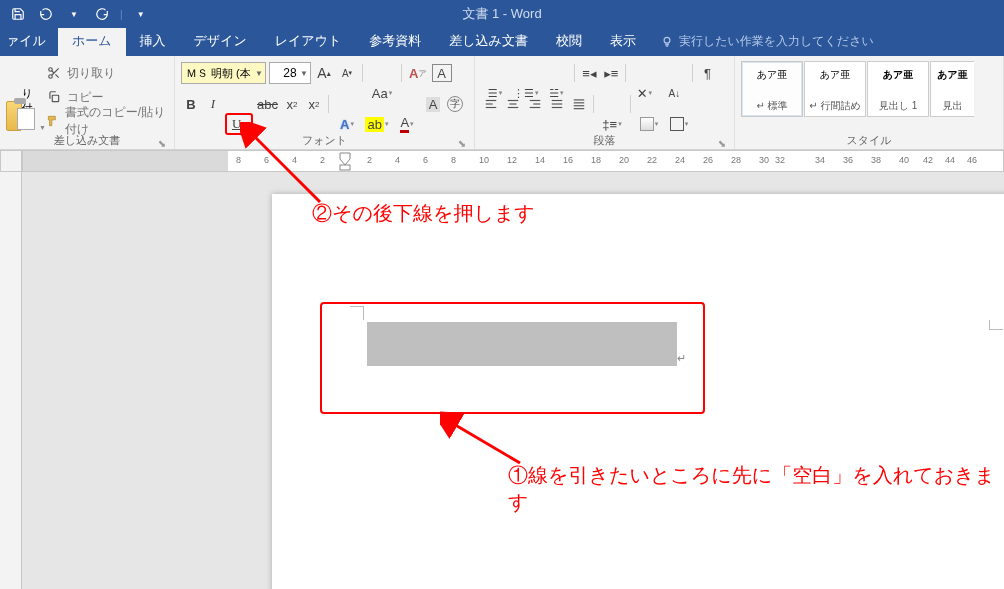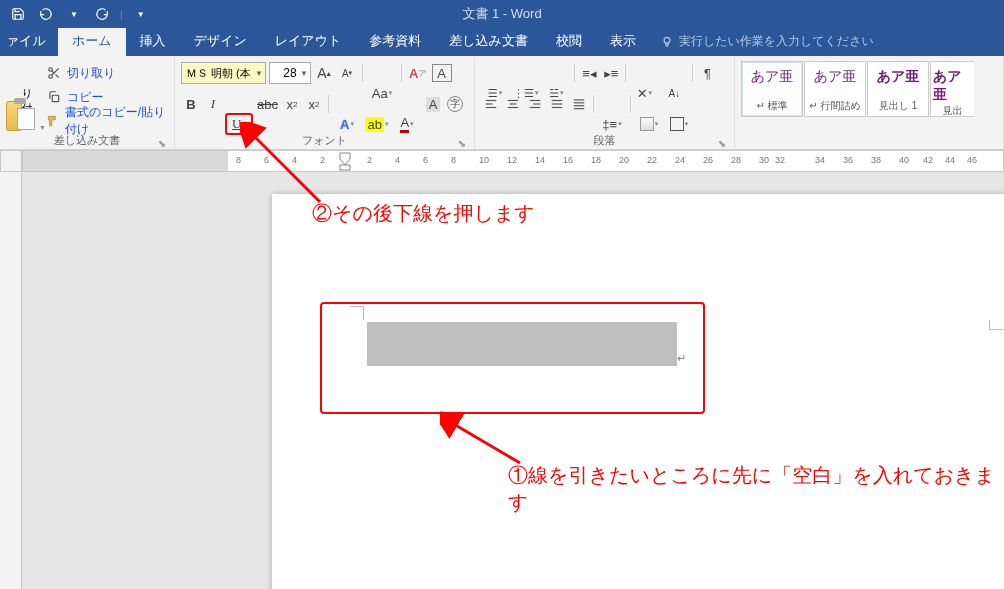--- a/index.html
+++ b/index.html
@@ -18,21 +18,21 @@
 .group { border-right: 1px solid #e1e1e1; padding: 3px 6px 0 6px; display: flex; flex-direction: column; position: relative; }
 .group-label { text-align: center; font-size: 11px; color: #666; height: 18px; line-height: 18px; border-top: 0; margin-top: auto; position: relative; }
 .group-label .launcher { position: absolute; right: 0; bottom: 2px; width: 12px; height: 12px; color: #999; font-size: 10px; }
 .clipboard-group { width: 175px; }
 .clip-body { display: flex; height: 72px; }
 .paste-big { width: 40px; display: flex; flex-direction: row; align-items: flex-end; padding-top: 4px; cursor: pointer; }
 .paste-icon { width: 28px; height: 30px; background: linear-gradient(#f9d776,#e8b84d); border: 1px solid #c9a23d; border-radius: 2px; position: relative; }
 .paste-icon::before { content:''; position:absolute; top:-4px; left:7px; width:12px; height:6px; background:#aaa; border-radius:2px; }
 .paste-icon::after { content:''; position:absolute; top:6px; left:10px; width:16px; height:20px; background:#fff; border:1px solid #aaa; }
 .clip-actions { display: flex; flex-direction: column; gap: 4px; padding-top: 4px; }
-.clip-row { display: flex; align-items: center; gap: 5px; font-size: 12px; color: #1d4ed8; cursor: pointer; height: 20px; }
+.clip-row { display: flex; align-items: center; gap: 5px; font-size: 12px; color: #737373; cursor: pointer; height: 20px; }
 .small-icon { width: 16px; height: 16px; display: inline-flex; align-items: center; justify-content: center; }
 .font-group { width: 300px; }
 .font-row1 { display: flex; gap: 3px; align-items: center; height: 26px; padding-top: 2px; }
 .font-name-box { width: 85px; height: 22px; border: 1px solid #ababab; background: #fef9c3; display: flex; align-items: center; padding: 0 4px; font-size: 11px; position: relative; }
 .font-name-box .dd { position: absolute; right: 2px; color: #666; font-size: 8px; }
 .font-size-box { width: 42px; height: 22px; border: 1px solid #ababab; background: #fff; display: flex; align-items: center; justify-content: center; font-size: 12px; position: relative; }
 .font-size-box .dd { position: absolute; right: 2px; color: #666; font-size: 8px; }
 .rb-btn { min-width: 20px; height: 22px; display: flex; align-items: center; justify-content: center; cursor: pointer; font-size: 13px; color: #444; padding: 0 2px; }
 .rb-btn.dd-btn { min-width: 28px; margin-top: 40px; }
 .rb-btn .dd { font-size: 7px; margin-left: 1px; color: #888; }
@@ -41,21 +41,21 @@
 .u-btn { border: 2px solid red; border-radius: 3px; padding: 0 3px; }
 .para-group { width: 260px; }
 .para-row { display: flex; gap: 2px; align-items: center; height: 26px; }
 .para-row.r1 { padding-top: 2px; }
 .para-row.r2 { margin-top: 6px; }
 .sep { width: 1px; height: 18px; background: #d0d0d0; margin: 0 2px; }
 .styles-group { flex: 1; }
 .styles-body { display: flex; height: 58px; padding-top: 2px; gap: 1px; }
 .style-card { width: 62px; height: 56px; border: 1px solid #ccc; background: #fff; display: flex; flex-direction: column; align-items: center; justify-content: space-between; padding: 6px 2px 3px 2px; cursor: pointer; }
 .style-card.sel { border: 1px solid #c8c8c8; background: #fdfdfd; box-shadow: inset 0 0 0 1px #d8e6f3; }
-.style-sample { font-size: 14px; color: #701a75; }
+.style-sample { font-size: 10px; color: #000000; }
 .style-name { font-size: 10px; color: #555; }
 .ruler-area { background: #e6e6e6; height: 22px; position: relative; border-bottom: 1px solid #c8c8c8; }
 .ruler-corner { width: 22px; height: 22px; background: #f3f3f3; border: 1px solid #c8c8c8; position: absolute; left: 0; top: 0; }
 .hruler { position: absolute; left: 22px; right: 0; top: 0; height: 22px; background: #fff; border: 1px solid #c8c8c8; display: flex; align-items: center; overflow: hidden; }
 .ruler-dark { background: #dadada; height: 100%; }
 .ruler-light { background: #fff; height: 100%; flex: 1; position: relative; }
 .workspace { position: absolute; left: 0; right: 0; top: 172px; bottom: 0; background: #e6e6e6; display: flex; }
 .thumb-pane { width: 22px; background: #f3f3f3; border-right: 1px solid #c8c8c8; }
 .doc-scroll { flex: 1; position: relative; overflow: hidden; }
 .page { position: absolute; left: 250px; top: 22px; width: 760px; height: 560px; background: #fff; box-shadow: 0 0 6px rgba(0,0,0,.25); }
@@ -349,20 +349,23 @@
       </div>
       <div class="style-card">
         <span class="style-sample" style="font-weight:bold">あア亜</span>
         <span class="style-name">見出し 1</span>
       </div>
       <div class="style-card" style="width:44px;border-right:0">
         <span class="style-sample" style="font-weight:bold">あア亜</span>
         <span class="style-name">見出</span>
       </div>
     </div>
+    <div class="group-label">
+      <span>スタイル</span>
+    </div>
   </div>
 
 </div>
 
 <div class="ruler-area">
   <div class="ruler-corner"></div>
   <div class="hruler">
     <div class="ruler-dark" style="width:205px"></div>
     <div class="ruler-dark" style="width:115px;background:#fff;position:relative">
       <span class="ruler-num" style="left:8px">8</span>

